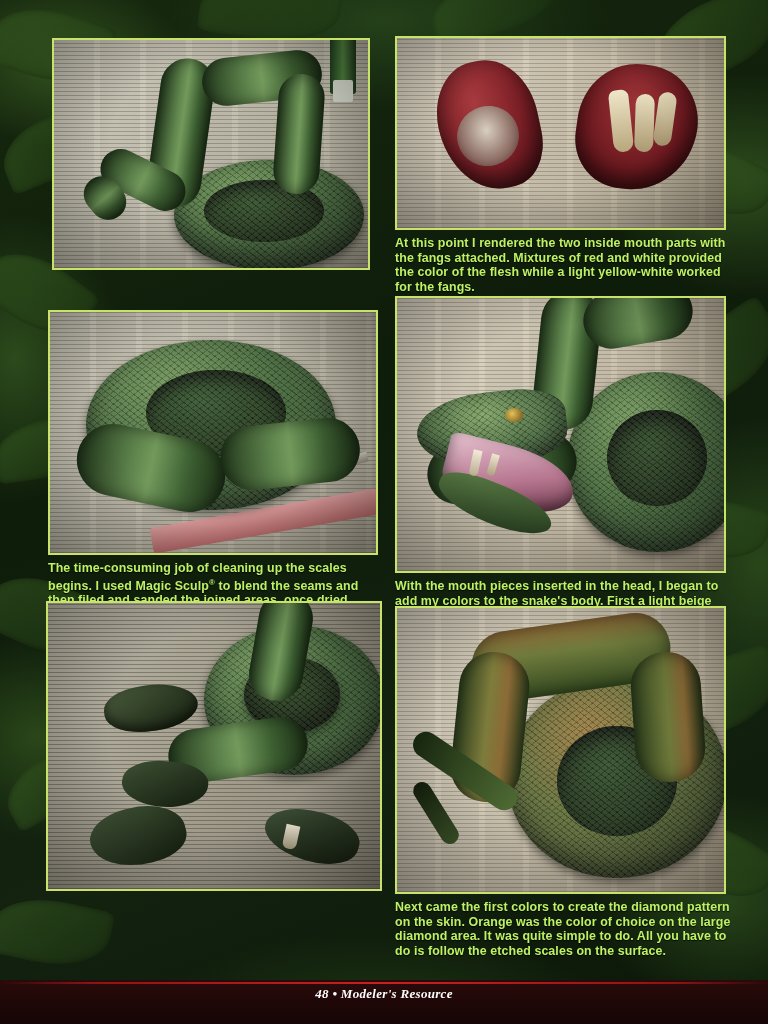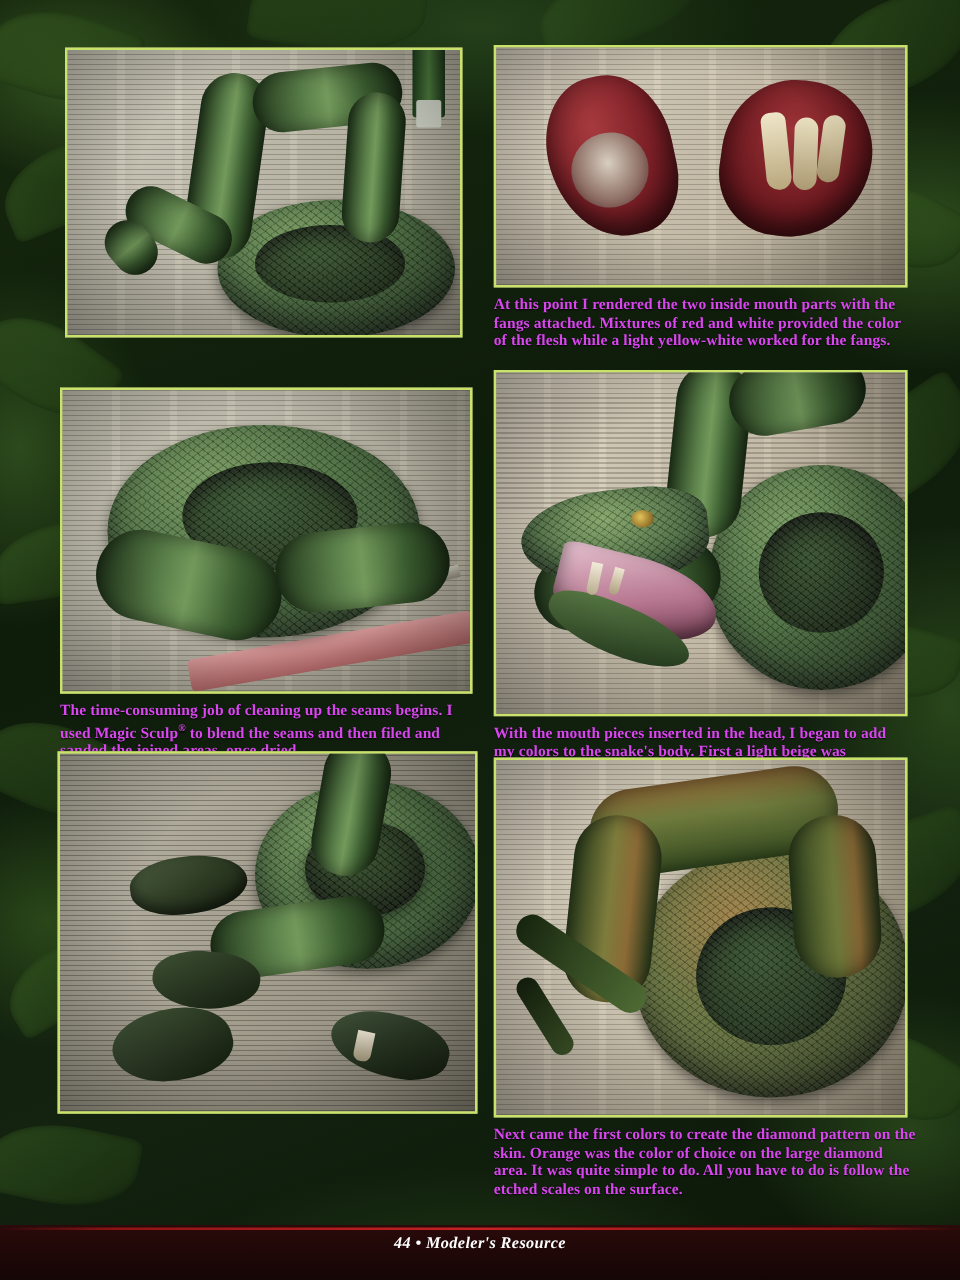--- a/index.html
+++ b/index.html
@@ -52,22 +52,22 @@
     position: absolute;
   }
   .photo {
     border: 2px solid #c9e26a;
     box-sizing: border-box;
     position: relative;
     overflow: hidden;
     background: #7d7b70;
   }
   .caption {
-    color: #d946ef;
-    font-family: Liberation Serif, serif;
+    color: #bef264;
+    font-family: Liberation Sans, sans-serif;
     font-weight: bold;
     font-size: 12.4px;
     line-height: 14.6px;
     letter-spacing: 0.1px;
     margin-top: 6px;
     text-shadow: 0 1px 1px rgba(0,0,0,0.85);
   }
   .caption sup { font-size: 8px; vertical-align: super; }
 
   
@@ -212,21 +212,21 @@
       <div class="coil" style="left:36px; top:28px; width:250px; height:170px;">
           <div class="scales"></div>
         </div>
       <div class="coil" style="left:96px; top:58px; width:140px; height:86px; background:radial-gradient(ellipse at 40% 35%, #31512a 0%, #17280f 85%); box-shadow:inset 0 8px 16px rgba(0,0,0,.75);">
           <div class="scales"></div>
         </div>
       <div class="tube" style="left:26px; top:120px; width:150px; height:72px; border-radius:36px; transform:rotate(12deg);"></div>
       <div class="tube" style="left:170px; top:110px; width:140px; height:64px; border-radius:32px; transform:rotate(-6deg);"></div>
       <div class="vig"></div>
     </div>
-    <div class="caption"><span>The time-consuming job of cleaning up the seams begins.  I used Magic Sculp</span><sup>®</sup><span> to blend the seams and then filed and sanded the joined areas, once dried.</span></div>
+    <div class="caption"><span>The time-consuming job of cleaning up the scales begins.  I used Magic Sculp</span><sup>®</sup><span> to blend the seams and then filed and sanded the joined areas, once dried.</span></div>
   </div>
 
   <div class="figure" style="left:353px; top:268px; width:331px;">
     <div class="photo" style="width:331px; height:277px;">
       <div class="news warm"></div>
 
       <div class="coil" style="left:170px; top:74px; width:180px; height:180px;">
           <div class="scales"></div>
         </div>
       <div class="coil" style="left:210px; top:112px; width:100px; height:96px; background:radial-gradient(ellipse at 42% 36%, #2b4623 0%, #121f0c 85%); box-shadow:inset 0 8px 18px rgba(0,0,0,.8);">
@@ -294,13 +294,13 @@
       <div style="position:absolute; left:4px; top:196px; width:70px; height:18px; border-radius:10px; background:linear-gradient(90deg,#14200d,#3c5428); transform:rotate(58deg);"></div>
       <div class="vig"></div>
     </div>
     <div class="caption">Next came the first colors to create the diamond pattern on the skin.  Orange was the color of choice on the large diamond area.  It was quite simple to do.  All you have to do is follow the etched scales on the surface.</div>
   </div>
 
 </div>
 
 <div class="footer-band" style="top:980px; height:44px;"></div>
 <div class="footer-rule" style="top:982px;"></div>
-<div class="footer-text" style="top:986px;">44 • Modeler's Resource</div>
+<div class="footer-text" style="top:986px;">48 • Modeler's Resource</div>
 
 </body></html>

